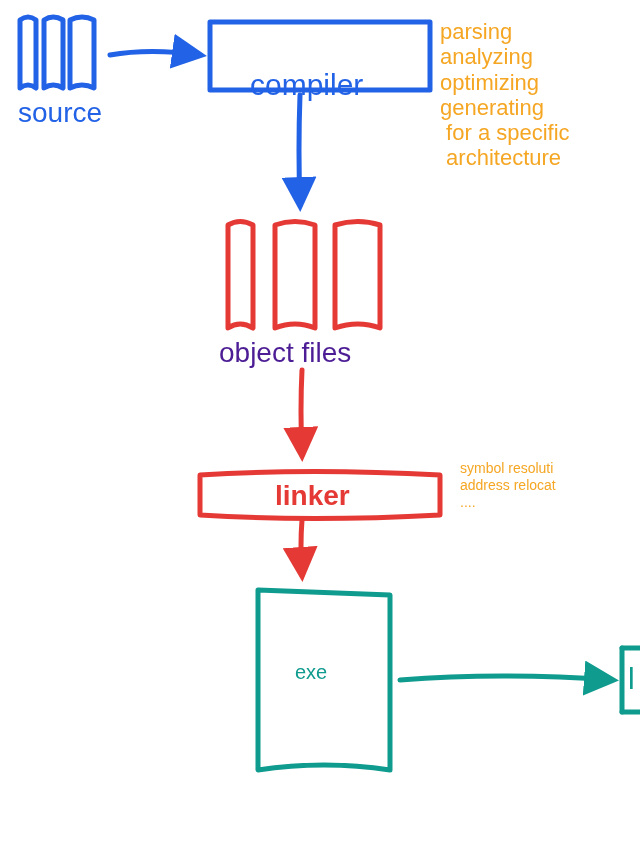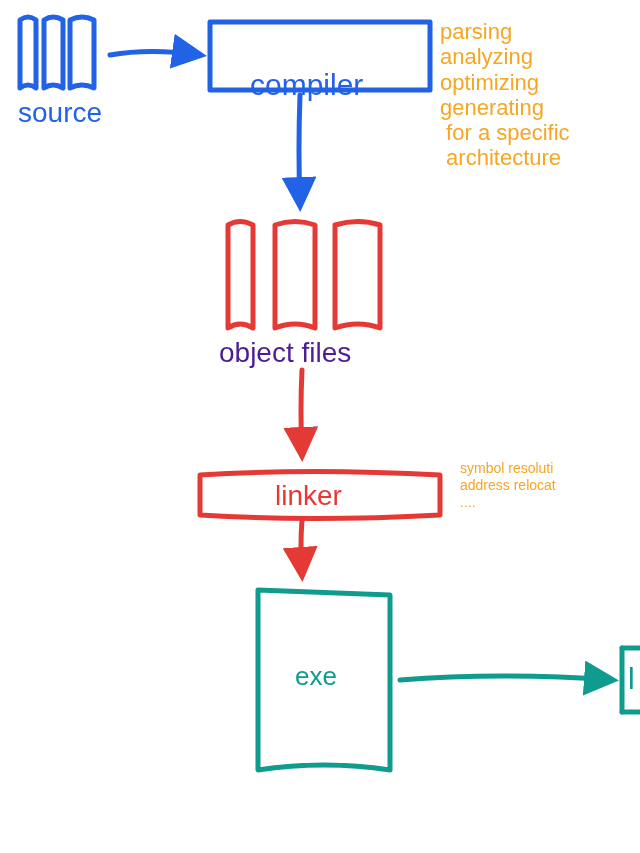--- a/index.html
+++ b/index.html
@@ -79,21 +79,21 @@
 
 <div class="abs label" style="left:440px; top:19px; color:#f5a623; font-size:22px; line-height:1.15;">parsing
 analyzing
 optimizing
 generating
  for a specific
  architecture</div>
 
 <div class="abs label" style="left:190px; top:335px; color:#4c1d95; font-size:28px;margin-left:29px;">object files</div>
 
-<div class="abs label" style="left:275px; top:478px; color:#e53935; font-size:28px;">linker</div>
+<div class="abs label" style="left:275px; top:478px; color:#e53935; font-size:28px;font-weight:bold;">linker</div>
 
 <div class="abs label" style="left:460px; top:460px; color:#f5a623; font-size:14px; line-height:1.2;">symbol resoluti
 address relocat
 ....</div>
 
-<div class="abs label" style="left:295px; top:660px; color:#0f9b8e; font-size:26px;">exe</div>
+<div class="abs label" style="left:295px; top:660px; color:#0f9b8e; font-size:20px;">exe</div>
 
 <div class="abs label" style="left:628px; top:660px; color:#0f9b8e; font-size:30px;">l</div>
 
 </body></html>

